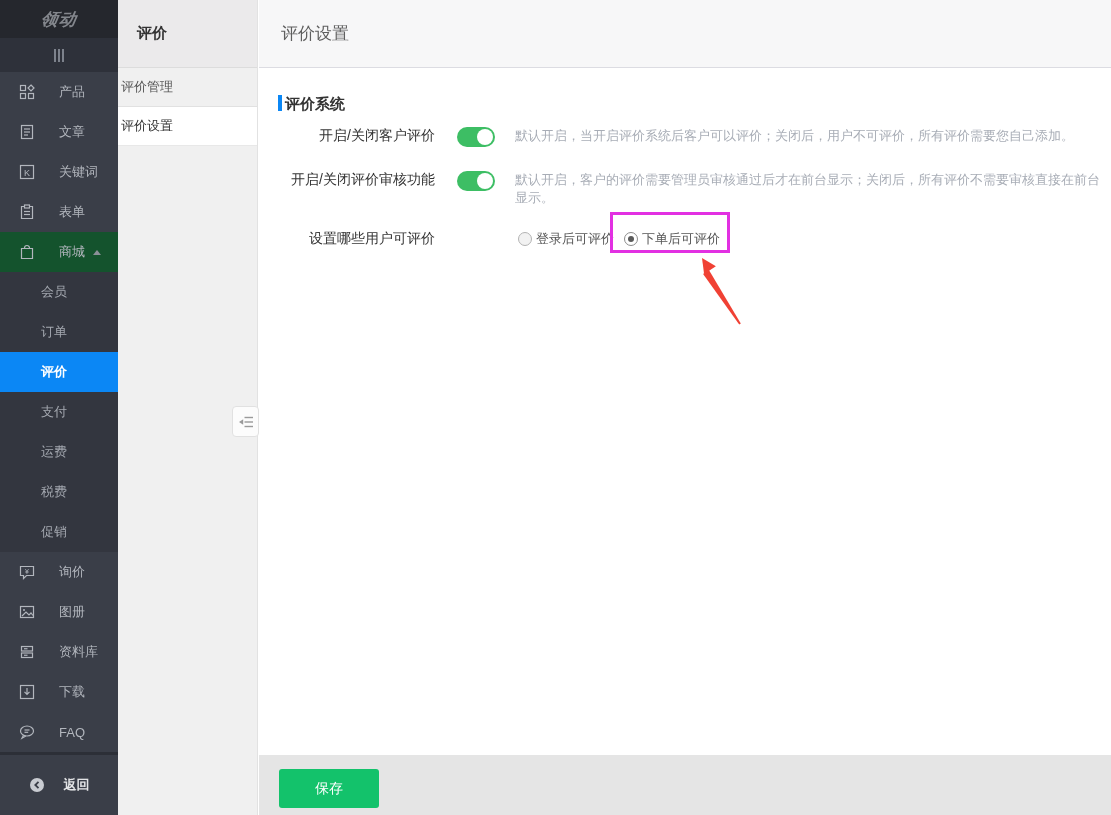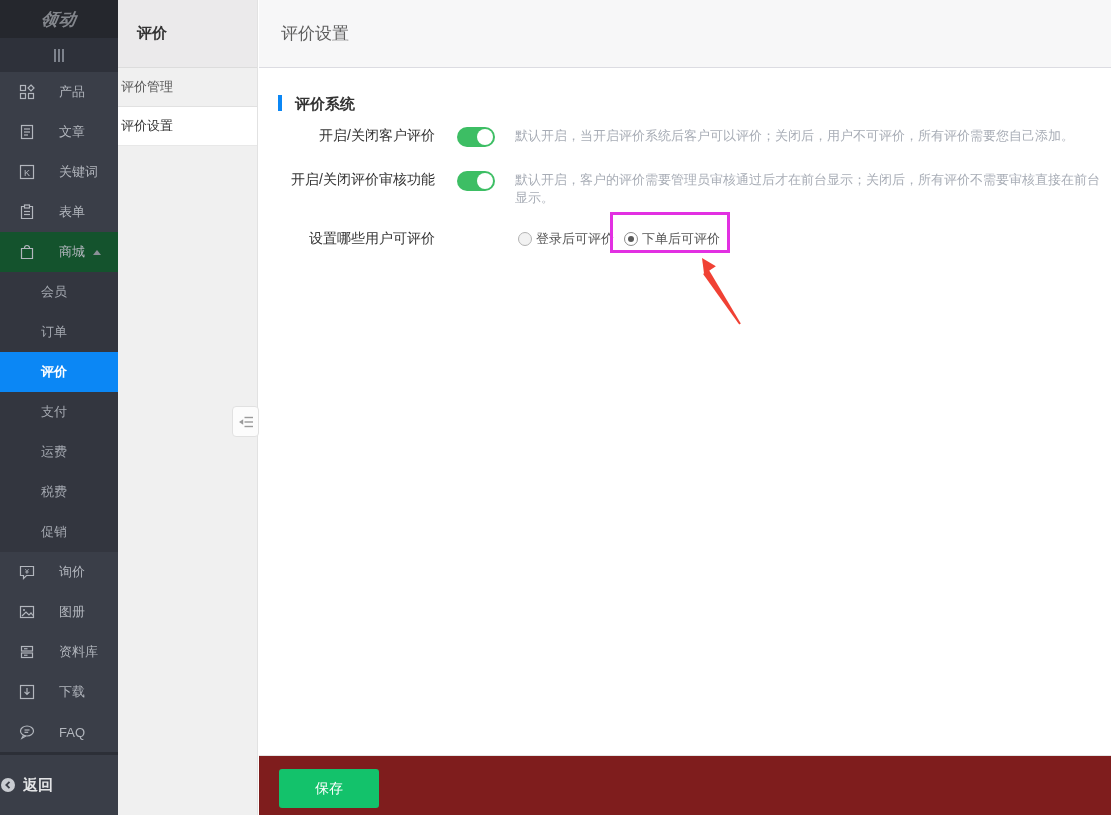--- a/index.html
+++ b/index.html
@@ -12,51 +12,51 @@
   .logo-text { color:#84878d; font-size:17px; font-weight:bold; font-style:italic; transform:skewX(-10deg); letter-spacing:1px; }
   .collapse-row { height:34px; background:#2e313a; display:flex; align-items:center; justify-content:center; gap:2px; }
   .collapse-row i { display:block; width:2px; height:13px; background:#7d828c; }
   .nav { position:absolute; top:72px; left:0; right:0; }
   .nav-item { height:40px; display:flex; align-items:center; padding-left:19px; gap:24px; color:#b2b6bd; font-size:13px; cursor:pointer; position:relative; }
   .nav-item svg { flex:0 0 16px; }
   .nav-item.open { background:#14532d; }
   .nav-item .caret { position:absolute; right:17px; width:0; height:0; border-left:4px solid transparent; border-right:4px solid transparent; border-bottom:5px solid #8b9097; }
   .sub-item { height:40px; display:flex; align-items:center; padding-left:41px; color:#a4a8b0; font-size:13px; background:#33363f; cursor:pointer; }
   .sub-item.active { background:#0b87f5; color:#fff; font-weight:bold; }
-  .back-row { position:absolute; bottom:0; left:0; right:0; height:63px; border-top:3px solid #2c2f37; background:#3a3e48; display:flex; align-items:center; justify-content:flex-start; gap:7px; color:#e3e4e6; font-size:15px; font-weight:bold; cursor:pointer; }
+  .back-row { position:absolute; bottom:0; left:0; right:0; height:63px; border-top:3px solid #2c2f37; background:#3a3e48; display:flex; align-items:center; justify-content:center; gap:19px; color:#e3e4e6; font-size:13px; font-weight:bold; cursor:pointer; }
 
   
   .panel2 { position:absolute; left:118px; top:0; width:140px; height:815px; background:#f0f0f0; border-right:1px solid #e2e2e2; }
   .panel2-header { height:68px; background:#ebeaeb; border-bottom:1px solid #dcdcdc; display:flex; align-items:center; padding-left:19px; font-size:15px; font-weight:bold; color:#333; }
   .panel2-item { height:39px; display:flex; align-items:center; padding-left:3px; font-size:13px; color:#555; border-bottom:1px solid #e1e1e1; cursor:pointer; }
   .panel2-item.active { background:#fff; color:#333; border-bottom:1px solid #e8e8e8; }
 
   
   .panel-handle { position:absolute; left:232px; top:406px; width:27px; height:31px; background:#fcfcfc; border:1px solid #e1e1e1; border-radius:4px; display:flex; align-items:center; justify-content:center; z-index:30; cursor:pointer; }
 
   
   .main { position:absolute; left:259px; top:0; width:852px; height:815px; background:#fff; }
   .main-header { height:68px; background:#f7f7f8; border-bottom:1px solid #dcdce2; display:flex; align-items:center; padding-left:22px; font-size:17px; color:#5f5f5f; }
   .content { position:absolute; top:68px; left:0; right:0; bottom:60px; background:#fff; }
-  .section-title { position:absolute; top:27px; left:19px; display:flex; align-items:flex-start; gap:13px; }
+  .section-title { position:absolute; top:27px; left:19px; display:flex; align-items:flex-start; gap:3px; }
   .section-title .bar { width:4px; height:16px; background:#0b87f5; }
   .section-title .txt { font-size:15px; font-weight:bold; color:#333; }
   .setting-row { position:absolute; left:0; right:0; height:28px; display:flex; align-items:flex-start; }
   .setting-row .lbl { width:176px; text-align:right; font-size:14px; color:#333; flex:0 0 176px; }
   .toggle { margin-left:22px; width:38px; height:20px; border-radius:10px; background:#3dbe64; position:relative; cursor:pointer; flex:0 0 38px; }
   .toggle .knob { position:absolute; top:2px; right:2px; width:16px; height:16px; border-radius:50%; background:#fff; }
   .desc { margin-left:20px; font-size:13px; color:#a8adb6; }
   .radio-group { margin-left:83px; display:flex; align-items:center; }
   .radio-opt { display:flex; align-items:center; gap:4px; font-size:13px; color:#555; cursor:pointer; }
   .radio-opt + .radio-opt { margin-left:10px; }
   .radio { width:14px; height:14px; border-radius:50%; border:1px solid #b3b3b3; background:#f2f2f2; position:relative; flex:0 0 14px; }
   .radio.selected { border-color:#8c8c8c; background:#fff; }
   .radio.selected::after { content:""; position:absolute; left:3px; top:3px; width:6px; height:6px; border-radius:50%; background:#5a5a5a; }
 
-  .main-footer { position:absolute; left:0; right:0; bottom:0; height:60px; background:#7f1d1d; border-top:1px solid #e5e5e5; }
+  .main-footer { position:absolute; left:0; right:0; bottom:0; height:60px; background:#e5e5e5; border-top:1px solid #e5e5e5; }
   .save-btn { position:absolute; left:20px; top:13px; width:100px; height:39px; background:#13c26b; color:#fff; font-size:14px; border:none; border-radius:3px; cursor:pointer; font-family:inherit; }
 
   
   .highlight-box { position:absolute; left:610px; top:212px; width:120px; height:41px; border:3px solid #e230e2; z-index:20; pointer-events:none; }
   .anno-arrow { position:absolute; left:688px; top:252px; z-index:20; pointer-events:none; }
 </style>
 </head>
 <body>
 
 <div class="sidebar">

